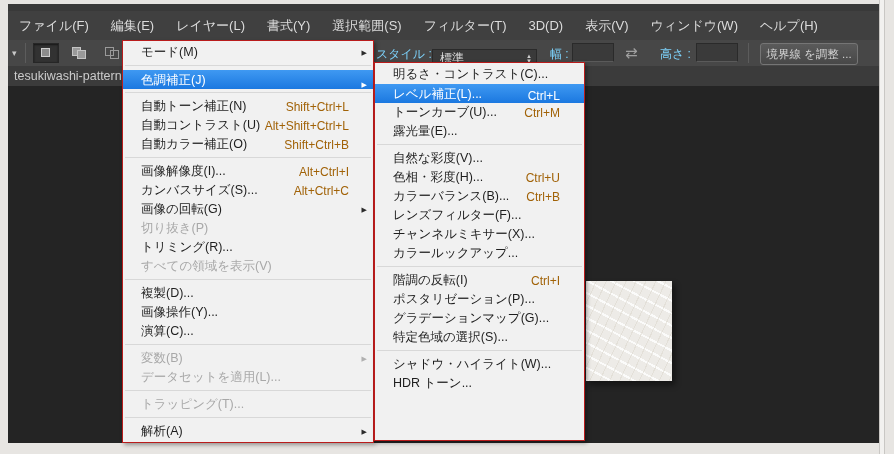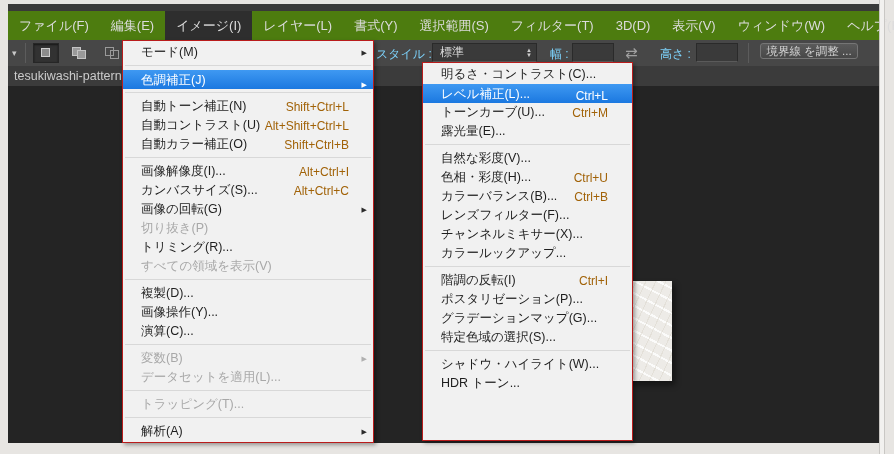--- a/index.html
+++ b/index.html
@@ -12,52 +12,52 @@
     content:""; position:absolute; top:0; right:9px; width:4px; height:100%;
     border-left:1px solid #c9c7c4; border-right:1px solid #c9c7c4; background:#f2f1ef;
   }
   .app{
     position:absolute; left:8px; top:4px; width:873px; height:439px;
     background:#242424;
   }
   .titlebar-strip{ position:absolute; left:0; top:0; width:100%; height:7px; background:#393939; }
   
   .menubar{
-    position:absolute; left:0; top:7px; width:100%; height:29px; background:#4d7c0f;
+    position:absolute; left:0; top:7px; width:100%; height:29px; background:#404040;
     display:flex; align-items:stretch; color:#dcdcdc; font-size:13px;
   }
   .mb-item{ padding:0 11px; line-height:29px; cursor:default; white-space:nowrap; }
   .mb-item.active{ background:#2e2e2e; }
   
   .optionsbar{ position:absolute; left:0; top:36px; width:100%; height:26px; background:#474747; }
   .preset-caret{ position:absolute; left:4px; top:8px; font-size:9px; color:#c9c9c9; }
   .ob-vsep{ position:absolute; left:17px; top:3px; width:1px; height:20px; background:#3a3a3a; border-right:1px solid #5c5c5c; }
   .selbtn{ position:absolute; top:3px; width:26px; height:20px; display:flex; align-items:center; justify-content:center; }
   .selbtn.pressed{ background:#323232; border:1px solid #262626; box-shadow:inset 0 1px 2px rgba(0,0,0,.55); }
   .selicon{ position:relative; width:14px; height:12px; }
   .sq{ position:absolute; width:9px; height:9px; }
   .sq.fill{ background:#8d8d8d; border:1px solid #cfcfcf; }
   .sq.fill2{ background:#9a9a9a; border:1px solid #c4c4c4; }
   .sq.line{ background:transparent; border:1px solid #9a9a9a; }
   .p-tl{ left:0; top:0; } .p-br{ left:5px; top:3px; } .p-c{ left:2px; top:1px; }
   .opt-label{ position:absolute; top:6px; font-size:12px; color:#7dd3fc; white-space:nowrap; }
   .dropdown{
-    position:absolute; left:424px; top:3px; width:105px; height:19px;
+    position:absolute; left:424px; top:9px; width:105px; height:19px;
     background:#3a3a3a; border:1px solid #2a2a2a; border-bottom-color:#5a5a5a;
     display:flex; align-items:center; color:#dcdcdc; font-size:12px; padding:0 4px 0 7px;
   }
   .dd-arrows{ margin-left:auto; display:flex; flex-direction:column; line-height:5px; font-size:6px; color:#cfcfcf; }
   .well{
     position:absolute; top:3px; width:42px; height:19px; background:#3a3a3a;
     border:1px solid #2a2a2a; border-bottom-color:#5a5a5a; color:#ddd; font-size:12px; padding:0 4px;
   }
   .swap{ position:absolute; left:617px; top:4px; font-size:15px; color:#a0a0a0; }
   .ob-vsep2{ position:absolute; left:740px; top:3px; width:1px; height:20px; background:#3a3a3a; border-right:1px solid #5c5c5c; }
   .refine{
-    position:absolute; left:752px; top:3px; width:98px; height:16px;
+    position:absolute; left:752px; top:3px; width:98px; height:22px;
     background:linear-gradient(#5a5a5a,#484848); border:1px solid #757575; border-radius:3px;
     color:#d2d2d2; font-size:11.5px; font-family:inherit; white-space:nowrap; overflow:hidden;
   }
   
   .tabbar{ position:absolute; left:0; top:62px; width:100%; height:20px; background:#3b3b3b; }
   .tab{ position:absolute; left:0; top:0; height:20px; padding:0 6px; display:flex; align-items:center; }
   .tab span{ color:#cbcbcb; font-size:12.5px; white-space:nowrap; }
   
   .canvas{ position:absolute; left:0; top:82px; width:100%; height:357px; background:#242424; }
   .washi{
@@ -67,21 +67,21 @@
       repeating-linear-gradient(115deg, rgba(215,210,198,.45) 0 1px, transparent 1px 9px),
       repeating-linear-gradient(28deg, rgba(255,255,255,.8) 0 2px, transparent 2px 11px);
     box-shadow:3px 4px 6px rgba(0,0,0,.45);
   }
   
   .menu{
     position:absolute; background:#f1f1f1; border:1px solid #b91c1c;
     box-shadow:2px 2px 4px rgba(0,0,0,.35); padding:2px 0; z-index:10;
   }
   .image-menu{ left:122px; top:40px; width:252px; height:403px; }
-  .submenu{ left:374px; top:62px; width:211px; height:379px; z-index:11;margin-left:48px; }
+  .submenu{ left:374px; top:62px; width:211px; height:379px; z-index:11; }
   .menu-item{
     height:19px; display:flex; align-items:center; padding:0 6px 0 18px;
     font-size:12.5px; color:#1e1e1e; white-space:nowrap; cursor:default;
   }
   .menu-item.disabled{ color:#a8a8a8; }
   .menu-item.highlighted{
     background:linear-gradient(#3f99f2,#1b78e0); color:#fff;align-items:flex-end;
   }
   .menu-item.highlighted .mi-arrow, .menu-item.highlighted .mi-shortcut{ color:#fff; }
   .mi-label{ flex:none; }
@@ -94,21 +94,20 @@
 </head>
 <body>
 
 <div class="screen">
   <div class="app">
     <div class="titlebar-strip"></div>
 
     <div class="menubar">
         <div class="mb-item">ファイル(F)</div>
         <div class="mb-item">編集(E)</div>
-        <div class="mb-item active">イメージ(I)</div>
         <div class="mb-item">レイヤー(L)</div>
         <div class="mb-item">書式(Y)</div>
         <div class="mb-item">選択範囲(S)</div>
         <div class="mb-item">フィルター(T)</div>
         <div class="mb-item">3D(D)</div>
         <div class="mb-item">表示(V)</div>
         <div class="mb-item">ウィンドウ(W)</div>
         <div class="mb-item">ヘルプ(H)</div>
       </div>
 

